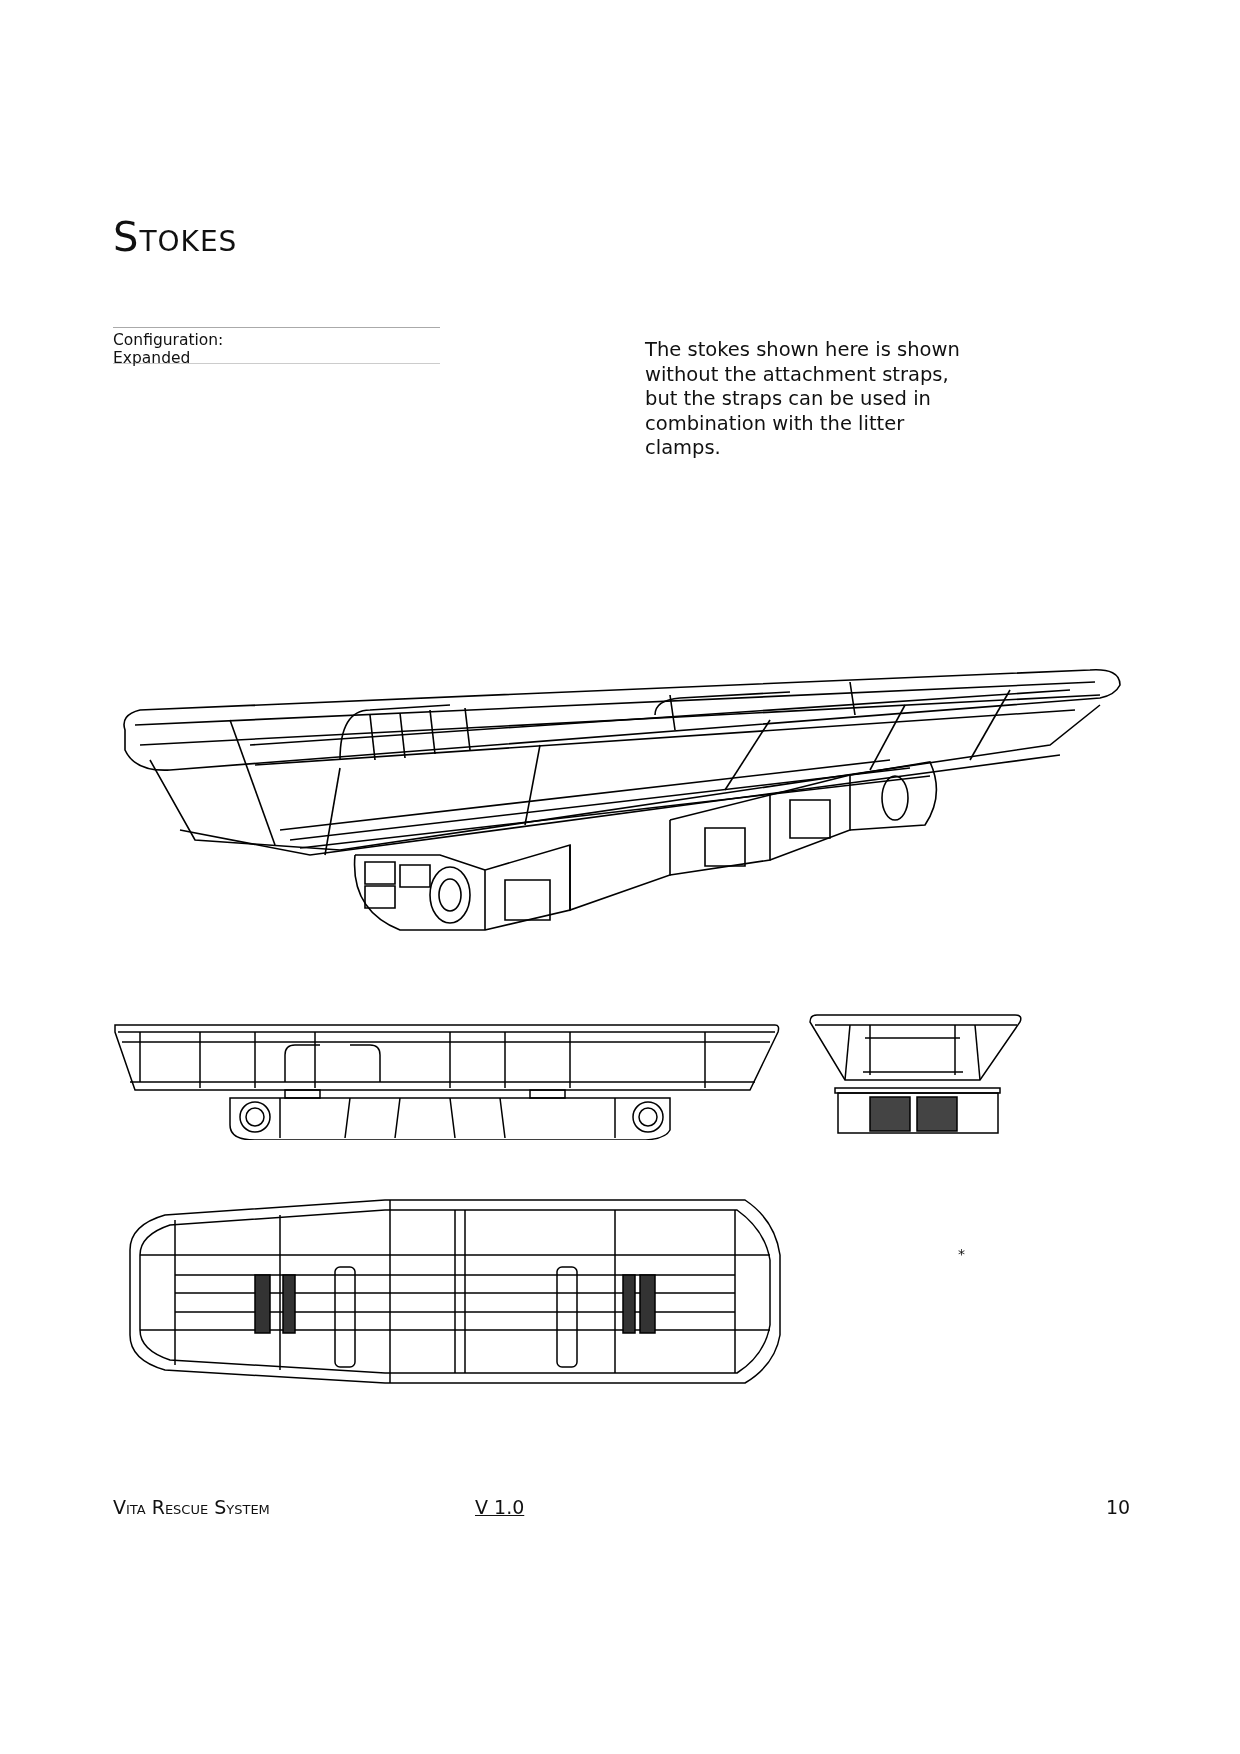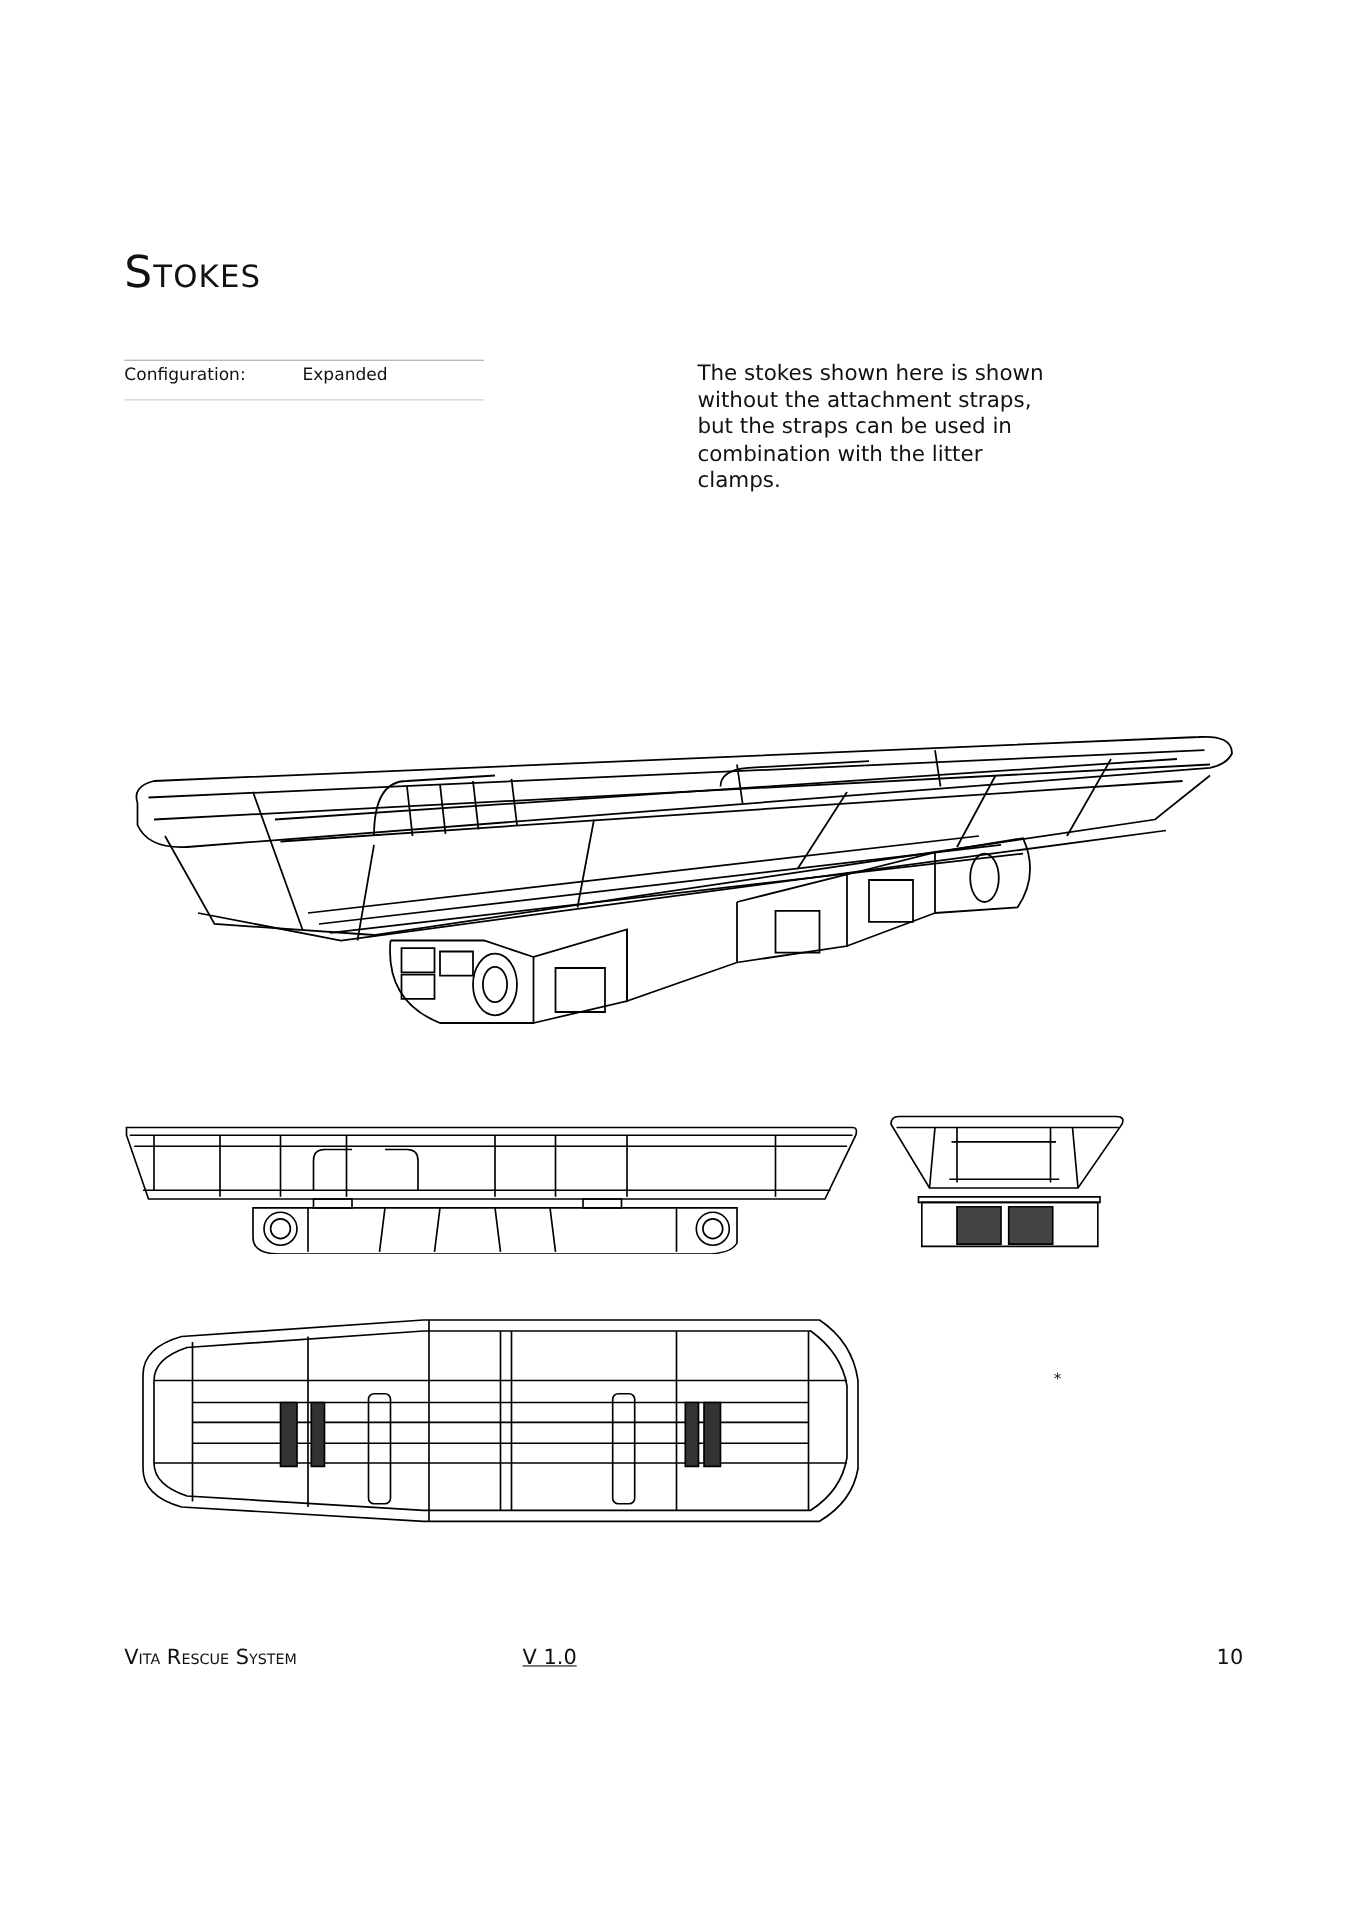--- a/index.html
+++ b/index.html
@@ -1,24 +1,24 @@
 <!DOCTYPE html>
 <html><head>
 <meta charset="utf-8">
 <style>
   html, body { margin: 0; padding: 0; background: #ffffff; }
   body { width: 1240px; height: 1754px; position: relative; overflow: hidden;
          font-family: "DejaVu Sans", sans-serif; color: #111; }
-  .title { position: absolute; left: 113px; top: 225px; font-size: 40px; font-variant: small-caps;
+  .title { position: absolute; left: 113px; top: 214px; font-size: 40px; font-variant: small-caps;
            letter-spacing: 1px; font-weight: 400; margin: 0; }
   .specs { position: absolute; left: 113px; top: 327px; width: 327px; border-collapse: collapse; }
   .specs .row { display: flex; border-top: 1px solid #aaa; padding: 3px 0 4px 0; font-size: 15.5px; line-height: 18px; }
   .specs .row .k { width: 162px; flex: none; }
   .specs .row .v { flex: 1; }
-  .specs .row.last { height: 28px; border-bottom: 1px solid #ccc; }
+  .specs .row.last { height: 28px; border-bottom: 1px solid #ccc; flex-direction: column; }
   .desc { position: absolute; left: 634px; top: 327px; width: 330px; font-size: 19.5px; line-height: 24.5px; }
   .drawing { position: absolute; }
   .note { position: absolute; left: 958px; top: 1244px; font-size: 14px; line-height: 20px; font-variant: small-caps;
           letter-spacing: 0.5px; display: flex; }
   .note .star { width: 22px; }
   .note .text { width: 150px; }
   .footer { position: absolute; top: 1496px; font-size: 19px; font-variant: small-caps; }
   svg line, svg path, svg rect, svg circle, svg ellipse, svg polyline, svg polygon { vector-effect: non-scaling-stroke; }
 </style>
 </head>
@@ -26,21 +26,21 @@
 
 <h1 class="title">Stokes</h1>
 
 <div class="specs">
   <div class="row last">
     <span class="k">Configuration:</span>
     <span class="v">Expanded</span>
   </div>
 </div>
 
-<p class="desc" style="margin:0;">The stokes shown here is shown without the attachment straps, but the straps can be used in combination with the litter clamps.</p>
+<p class="desc" style="margin:11px;">The stokes shown here is shown without the attachment straps, but the straps can be used in combination with the litter clamps.</p>
 
 <svg class="drawing" style="left:110px;top:650px;" width="1020" height="300" viewBox="0 0 1020 300" fill="none" stroke="#000" stroke-width="1.6">
   <title>Stokes basket on rescue system — isometric view</title>
 
   <path d="M15,80 Q10,65 30,60 L980,20 Q1010,18 1010,35 Q1005,45 990,48 L60,120 Q25,122 15,100 Z"></path>
   <path d="M25,75 L985,32"></path>
   <path d="M30,95 L990,45"></path>
 
   <path d="M40,110 L85,190 L230,200 L940,95 L990,55"></path>
   <path d="M70,180 L200,205 L950,105"></path>

